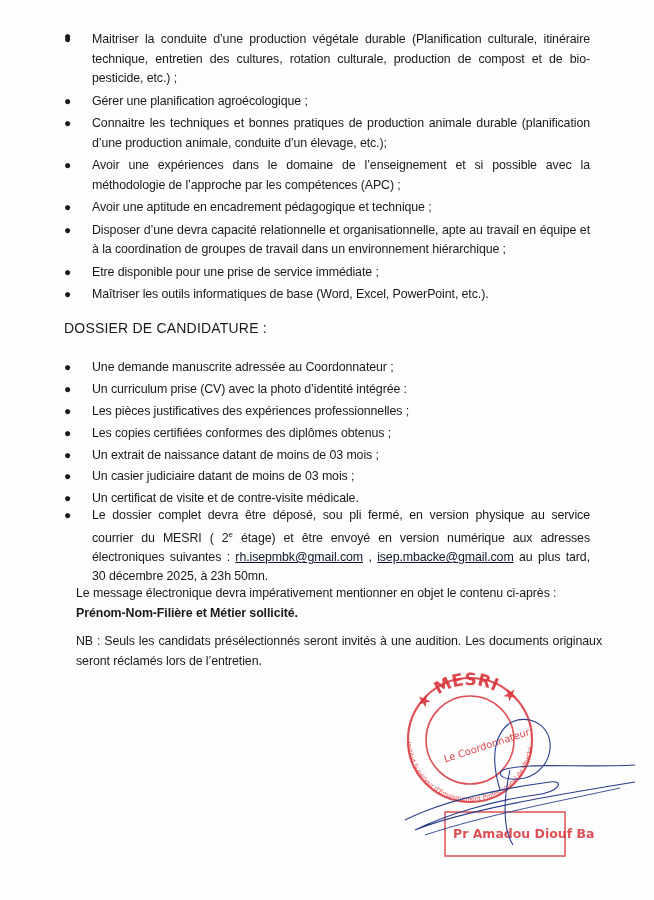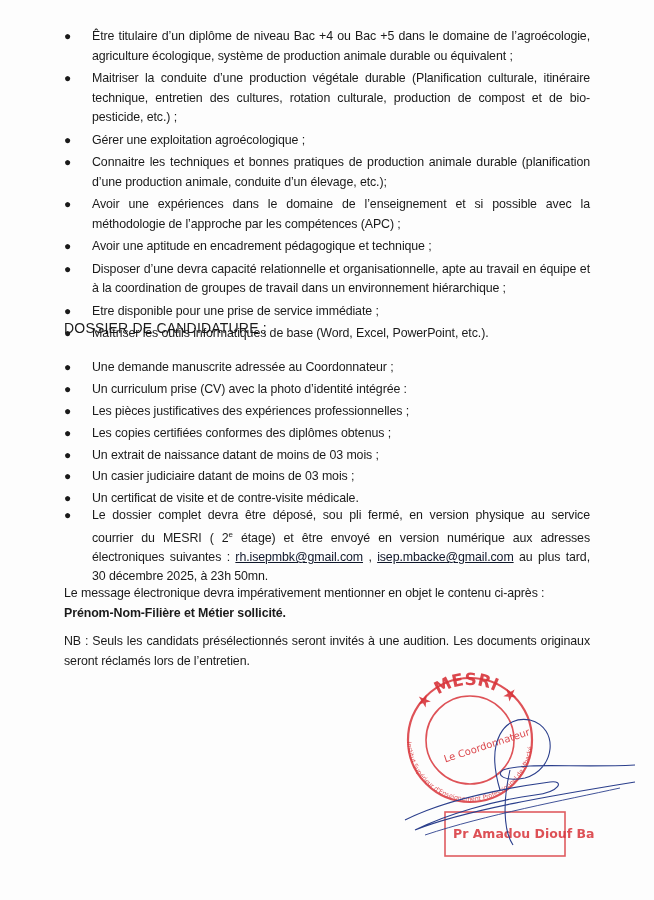--- a/index.html
+++ b/index.html
@@ -10,36 +10,36 @@
   ul.bullets li { position: relative; padding-left: 28px; font-size: 12.4px; line-height: 19.5px;
                   text-align: justify; margin-bottom: 3px; letter-spacing: -0.1px; }
   ul.bullets li .dot { position: absolute; left: 0; top: 0; font-size: 12px; }
   #req-list { top: 27px; }
   #dossier-list { top: 358px; }
   #dossier-list li { margin-bottom: 2.4px; }
   .heading { position: absolute; left: 64px; top: 320px; font-weight: normal; font-size: 14px; letter-spacing: 0.2px; }
   #deposit { top: 506px; }
   #deposit li { line-height: 19px; }
   .email { color: #0f172a; text-decoration: underline; }
-  .para { position: absolute; left: 64px; width: 526px; font-size: 12.4px; line-height: 19.5px; text-align: justify; letter-spacing: -0.1px; }
+  .para { position: absolute; left: 76px; width: 526px; font-size: 12.4px; line-height: 19.5px; text-align: justify; letter-spacing: -0.1px; }
   #subject-para { top: 584px; }
   #nb-para { top: 632px; }
   .bold { font-weight: bold; }
   sup { font-size: 8px; }
   .stamp-area { position: absolute; left: 385px; top: 670px; width: 270px; height: 200px; }
 </style>
 </head>
 <body>
 
 <div class="page">
 
   <ul class="bullets" id="req-list">
-    <li><span class="dot">●</span><span>Être titulaire d’un diplôme de niveau Bac +4 ou Bac +5 dans le domaine de l’agroécologie, agriculture écologique, système de production animale durable ou équivalent ;</span></li>
+    <li><span class="dot">●</span></li>
     <li><span class="dot">●</span><span>Maitriser la conduite d’une production végétale durable (Planification culturale, itinéraire technique, entretien des cultures, rotation culturale, production de compost et de bio-pesticide, etc.) ;</span></li>
-    <li><span class="dot">●</span><span>Gérer une exploitation agroécologique ;</span></li>
+    <li><span class="dot">●</span><span>Gérer une planification agroécologique ;</span></li>
     <li><span class="dot">●</span><span>Connaitre les techniques et bonnes pratiques de production animale durable (planification d’une production animale, conduite d’un élevage, etc.);</span></li>
     <li><span class="dot">●</span><span>Avoir une expériences dans le domaine de l’enseignement et si possible avec la méthodologie de l’approche par les compétences (APC) ;</span></li>
     <li><span class="dot">●</span><span>Avoir une aptitude en encadrement pédagogique et technique ;</span></li>
     <li><span class="dot">●</span><span>Disposer d’une devra capacité relationnelle et organisationnelle, apte au travail en équipe et à la coordination de groupes de travail dans un environnement hiérarchique ;</span></li>
     <li><span class="dot">●</span><span>Etre disponible pour une prise de service immédiate ;</span></li>
     <li><span class="dot">●</span><span>Maîtriser les outils informatiques de base (Word, Excel, PowerPoint, etc.).</span></li>
   </ul>
 
   <div class="heading">DOSSIER DE CANDIDATURE :</div>
 

